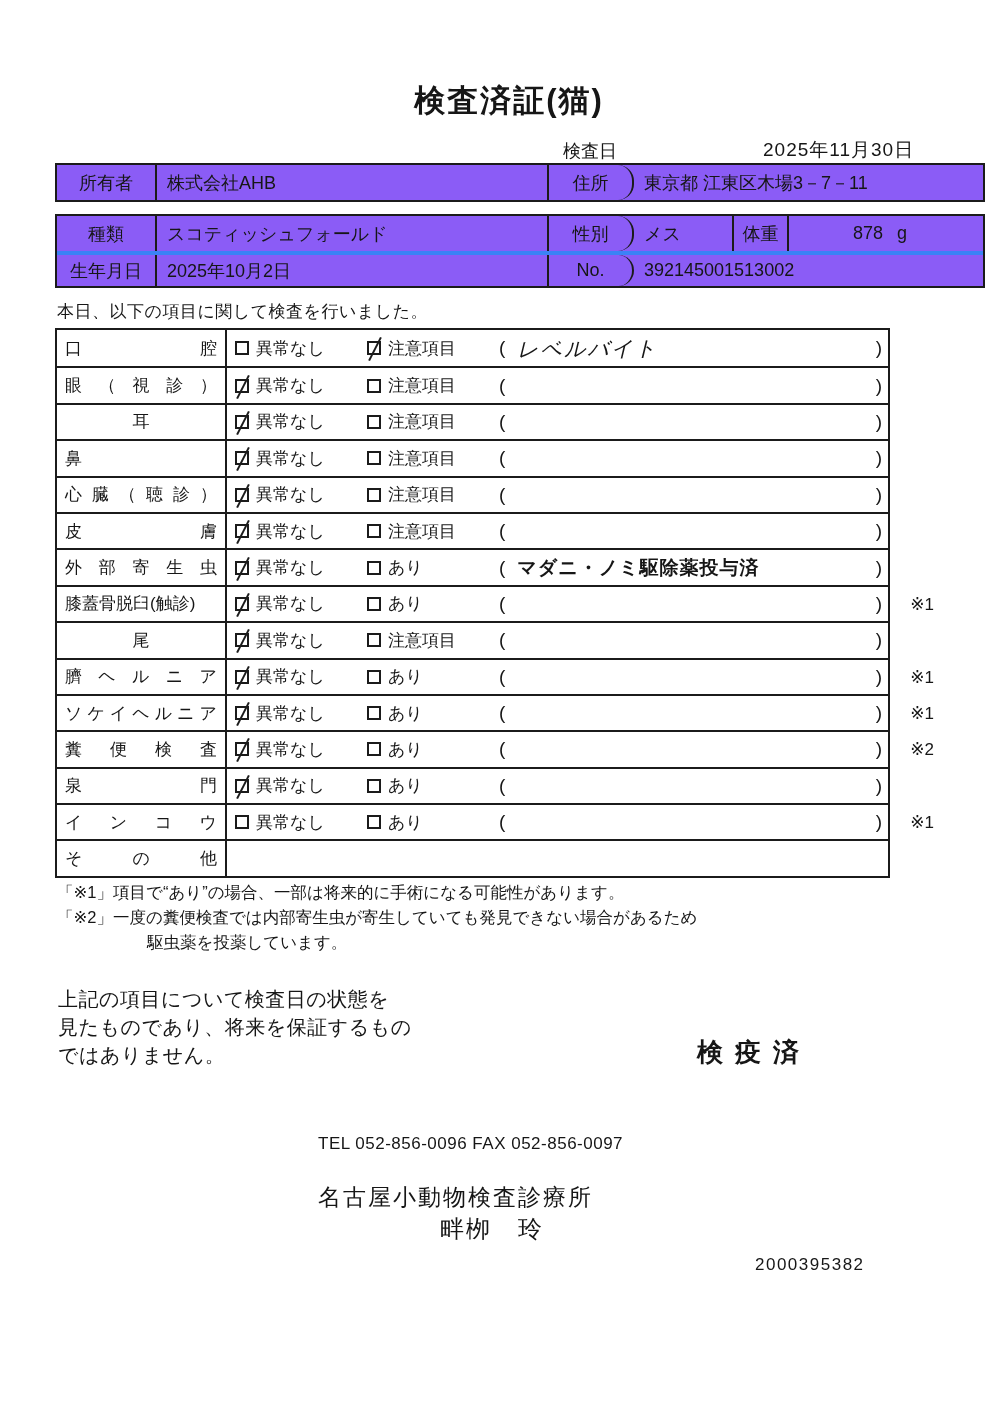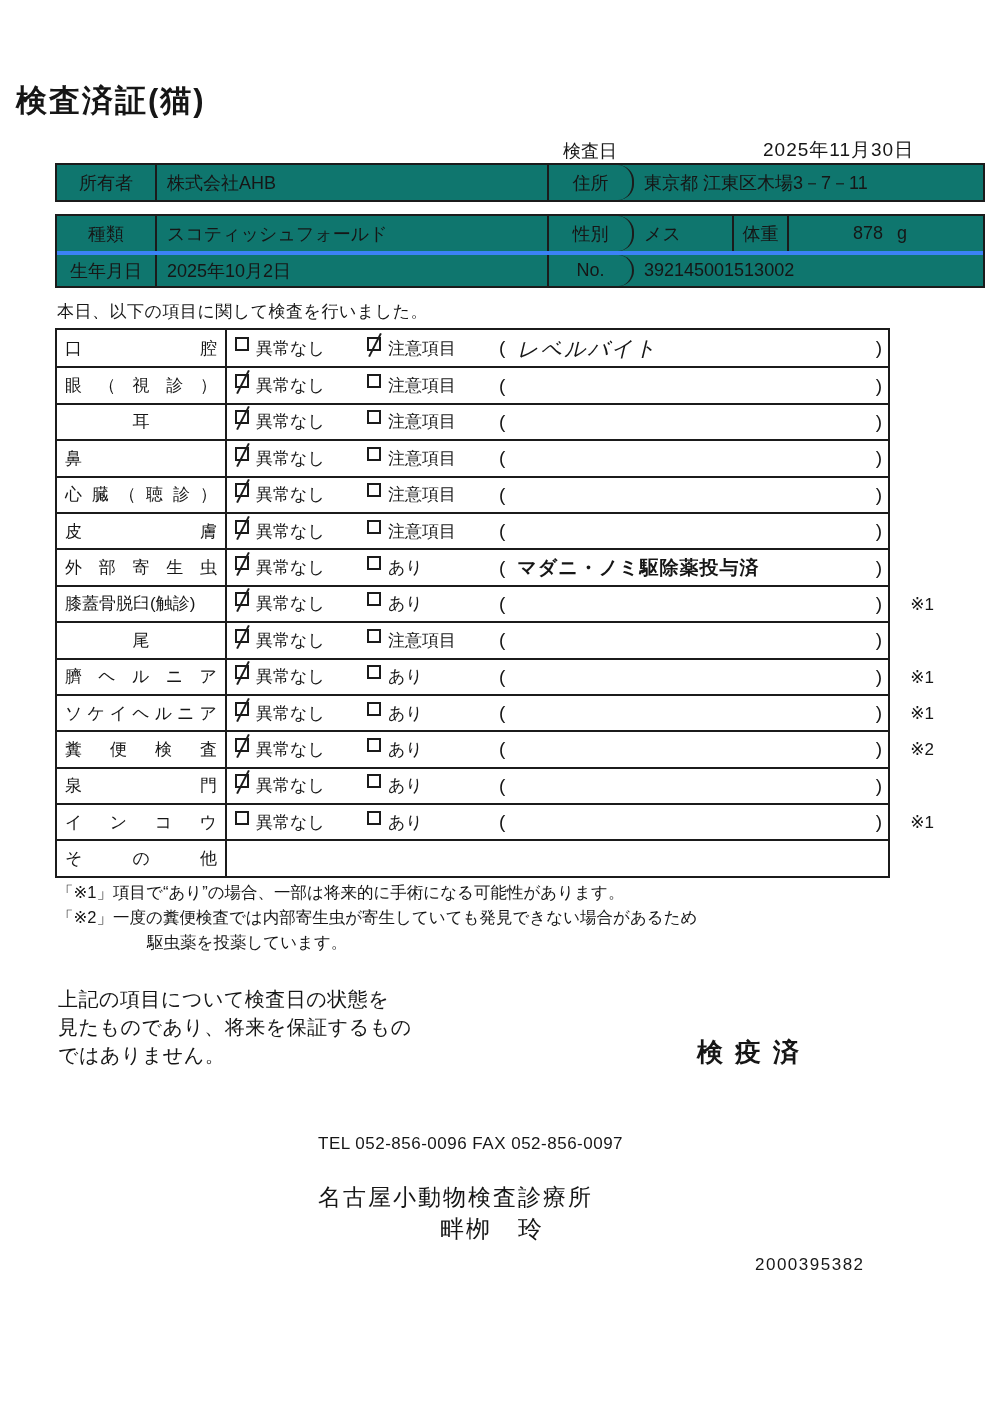--- a/index.html
+++ b/index.html
@@ -8,30 +8,30 @@
     width:1002px; height:1427px;
     background:#ffffff;
     font-family:"Liberation Sans","DejaVu Sans",sans-serif;
     color:#161616;
     -webkit-font-smoothing:antialiased;
   }
   .page { position:relative; width:1002px; height:1427px; background:#fff; overflow:hidden; }
 
   .title {
     position:absolute; top:80px; left:0; width:100%;
-    text-align:left; font-size:31px; font-weight:600; letter-spacing:2px;padding-left:16px;
+    text-align:center; font-size:31px; font-weight:600; letter-spacing:2px;padding-left:16px;
   }
 
   .date-label { position:absolute; top:139px; left:563px; font-size:18px; }
   .date-value { position:absolute; top:137px; left:763px; font-size:19px; letter-spacing:1px; }
 
   
   .info-table {
     position:absolute; left:55px; width:930px;
-    border:2px solid #1b1b1b; background:#0f766e;
+    border:2px solid #1b1b1b; background:#8b5cf6;
   }
   .it-row { display:flex; height:35px; }
   .it-row + .it-row { border-top:4px solid #3b82f6; }
   .it-cell {
     display:flex; align-items:center;
     padding:0 10px; font-size:18px;
     border-right:2px solid #1b1b1b;
     overflow:hidden; white-space:nowrap;
   }
   .it-cell:last-child { border-right:none; }
@@ -56,21 +56,21 @@
   .insp-row { display:flex; height:36.4px; position:relative; align-items:stretch; }
   .insp-row + .insp-row { border-top:2px solid #1b1b1b; }
   .cell-label {
     width:170px; flex:none; border-right:2px solid #1b1b1b;
     display:flex; align-items:center; padding:0 8px;
     font-size:17px; white-space:nowrap; overflow:hidden;
   }
   .cell-label.spread { justify-content:space-between; }
   .cell-label.center { justify-content:center; }
   .cell-content { flex:1; display:flex; align-items:center; padding-left:8px; min-width:0; }
-  .cb { display:flex; align-items:flex-start; gap:7px; width:132px; flex:none; }
+  .cb { display:flex; align-items:center; gap:7px; width:132px; flex:none; }
   .box { width:14px; height:14px; border:2px solid #1b1b1b; position:relative; flex:none; background:#fff; }
   .box.checked::after {
     content:""; position:absolute; left:5px; top:-7px;
     width:2px; height:26px; background:#1b1b1b;
     transform:rotate(27deg);
   }
   .cb-label { font-size:17px; white-space:nowrap; }
   .paren-group { flex:1; display:flex; align-items:center; padding-right:6px; min-width:0; }
   .paren { font-size:19px; flex:none; }
   .comment { flex:1; padding:0 12px; font-size:17px; white-space:nowrap; overflow:hidden; }

